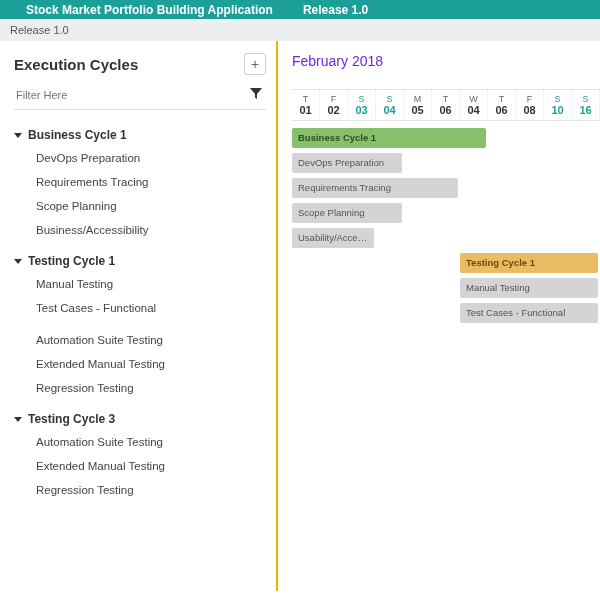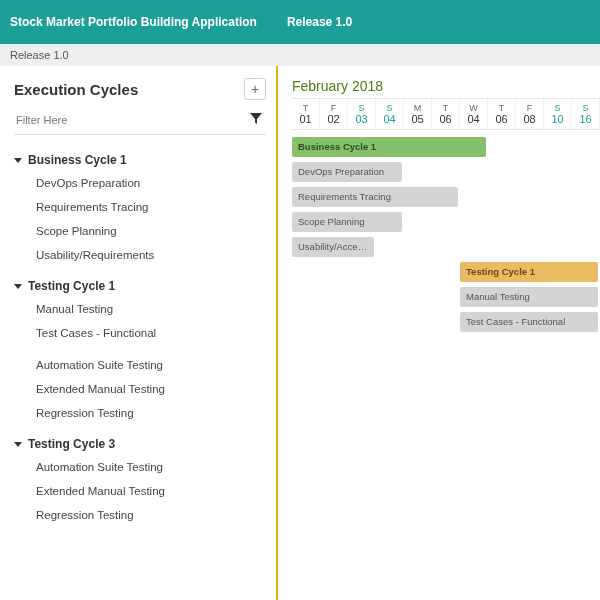--- a/index.html
+++ b/index.html
@@ -8,24 +8,24 @@
     font-size: 12px;
     color: #333;
     background: #fff;
     width: 600px;
     height: 600px;
     overflow: hidden;
   }
   .topbar {
     background: #1d9f99;
     color: #fff;
-    height: 44px;
-    display: flex;
-    align-items: center;
-    padding: 0 10px;
+    height: 19px;
+    display: flex;
+    align-items: center;
+    padding: 0 26px;
     font-size: 12px;
     font-weight: 600;
   }
   .topbar .app-title { margin-right: 30px; }
   .subbar {
     background: #ecefee;
     height: 22px;
     display: flex;
     align-items: center;
     padding: 0 10px;
@@ -119,37 +119,37 @@
   }
   .timeline {
     flex: 1;
     padding: 12px 0 0 14px;
     overflow: hidden;
     position: relative;
   }
   .timeline-title {
     font-size: 14px;
     font-weight: 500;
-    color: #4d7c0f;
-    margin-bottom: 4px;
+    color: #6d28d9;
+    margin-bottom: 20px;
   }
   .date-header {
     display: flex;
     border-top: 1px solid #e3e3e3;
     border-bottom: 1px solid #e3e3e3;
   }
   .date-col {
     width: 28px;
     text-align: center;
     padding: 4px 0;
     font-size: 10px;
     border-right: 1px solid #f2f2f2;
   }
   .date-col .dow { color: #666; font-size: 9px; display: block; }
-  .date-col .dom { font-weight: 400; font-size: 11px; display: block; }
+  .date-col .dom { font-weight: 700; font-size: 11px; display: block; }
   .date-col.weekend .dow,
   .date-col.weekend .dom { color: #1d9f99; }
   .gantt {
     position: relative;
     margin-top: 6px;
   }
   .gantt-row {
     height: 22px;
     position: relative;
     margin-bottom: 3px;
@@ -204,21 +204,21 @@
     <div class="tree" id="tree">
         <div class="tree-group">
           <div class="tree-group-header">
             <span class="caret"></span>
             <span>Business Cycle 1</span>
           </div>
           <div class="tree-children">
             <div class="tree-item">DevOps Preparation</div>
             <div class="tree-item">Requirements Tracing</div>
             <div class="tree-item">Scope Planning</div>
-            <div class="tree-item">Usability/Requirements</div>
+            <div class="tree-item">Business/Accessibility</div>
           </div>
         </div>
         <div class="tree-group">
           <div class="tree-group-header">
             <span class="caret"></span>
             <span>Testing Cycle 1</span>
           </div>
           <div class="tree-children">
             <div class="tree-item">Manual Testing</div>
             <div class="tree-item">Test Cases - Functional</div>

